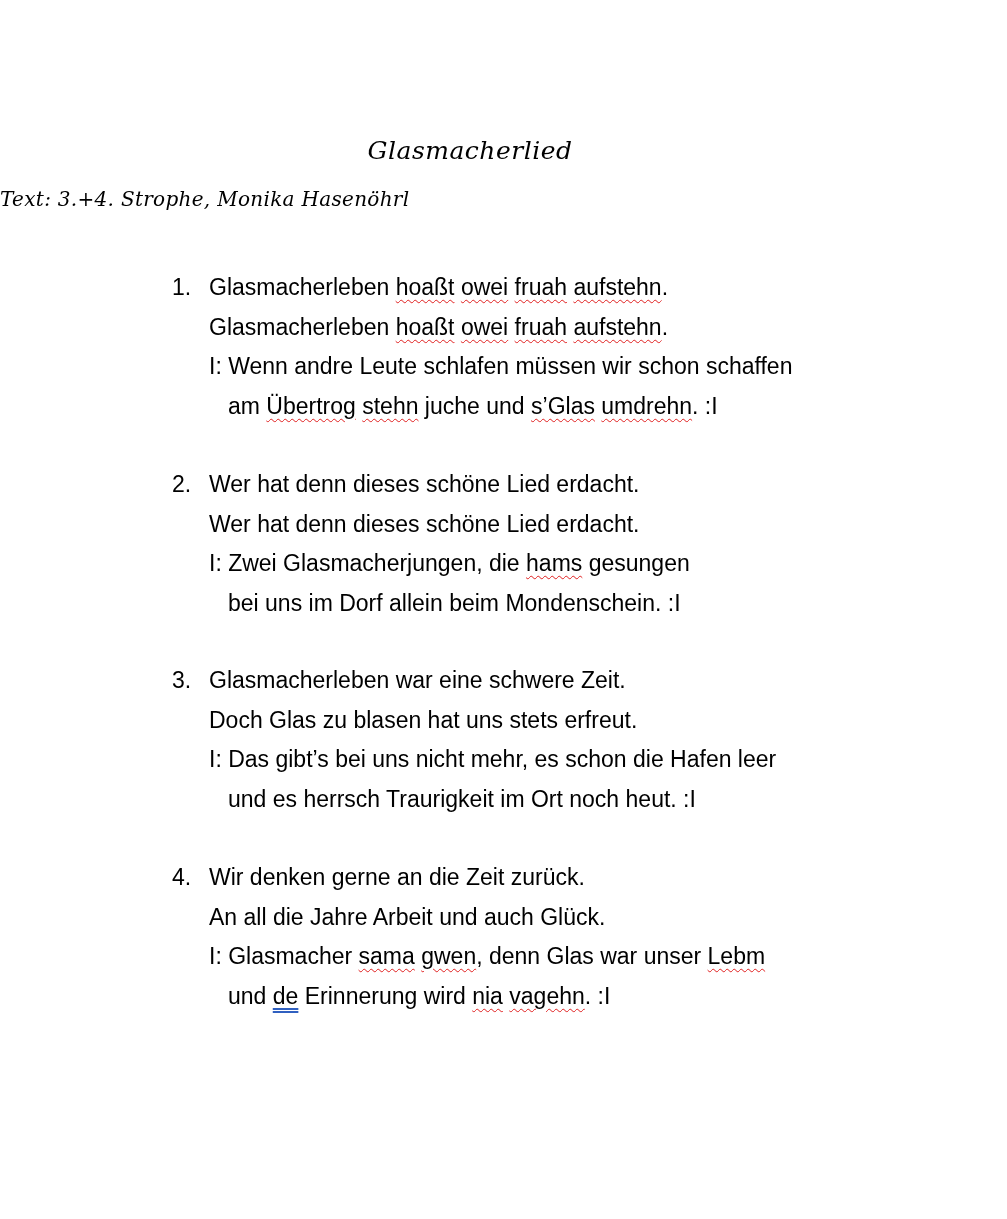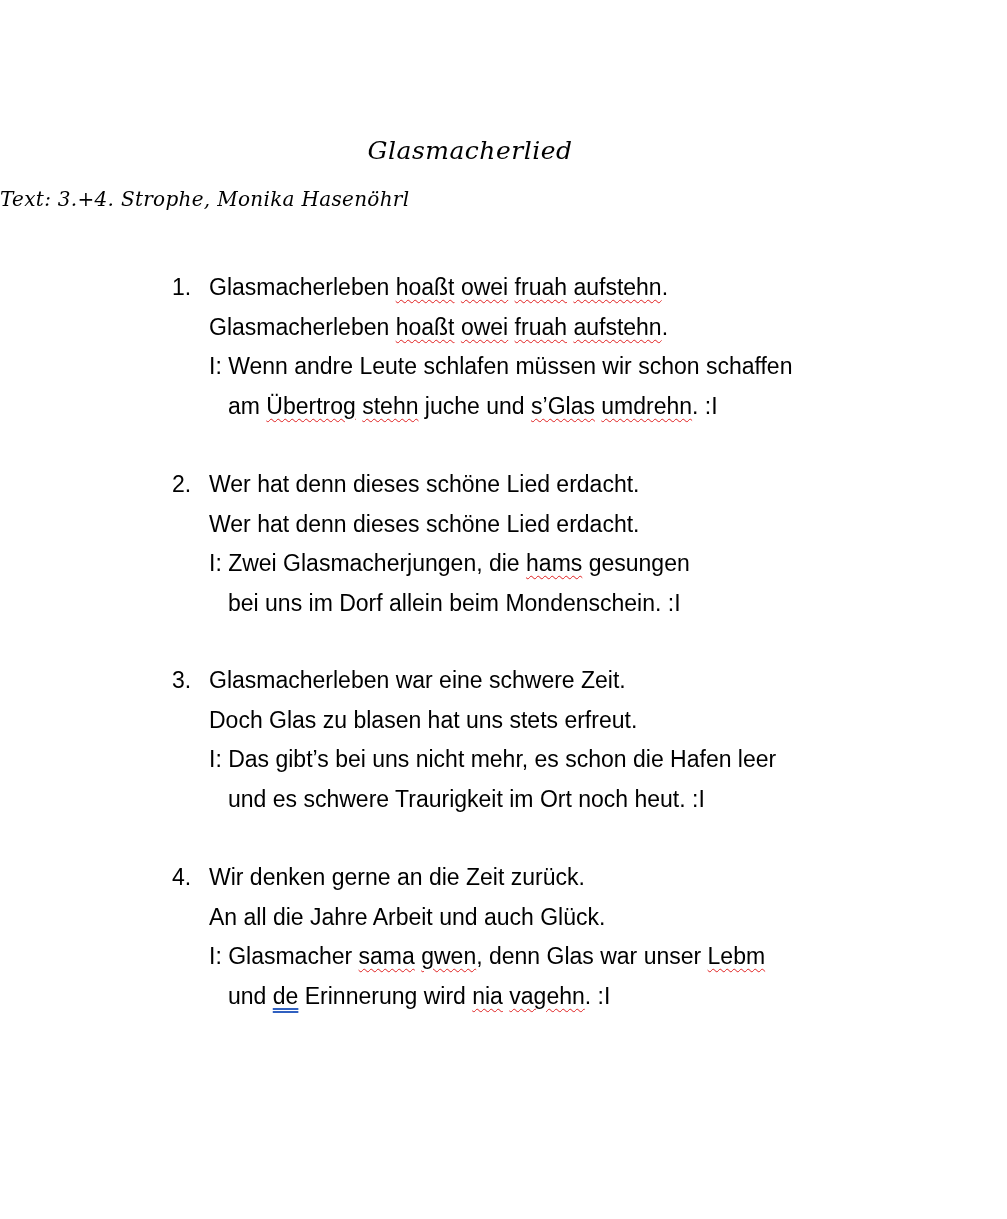--- a/index.html
+++ b/index.html
@@ -58,21 +58,21 @@
         <span class="num">3.</span>
         <span class="txt"><span>Glasmacherleben war eine schwere Zeit.</span></span>
       </div>
       <div class="line">
         <span class="txt"><span>Doch Glas zu blasen hat uns stets erfreut.</span></span>
       </div>
       <div class="line">
         <span class="txt"><span>I: Das gibt’s bei uns nicht mehr, es schon die Hafen leer</span></span>
       </div>
       <div class="line">
-        <span class="txt indent"><span>und es schwere Traurigkeit im Ort noch heut. :I</span></span>
+        <span class="txt indent"><span>und es herrsch Traurigkeit im Ort noch heut. :I</span></span>
       </div>
     </div>
     <div class="verse" style="top: 858px;">
       <div class="line">
         <span class="num">4.</span>
         <span class="txt"><span>Wir denken gerne an die Zeit zurück.</span></span>
       </div>
       <div class="line">
         <span class="txt"><span>An all die Jahre Arbeit und auch Glück.</span></span>
       </div>

